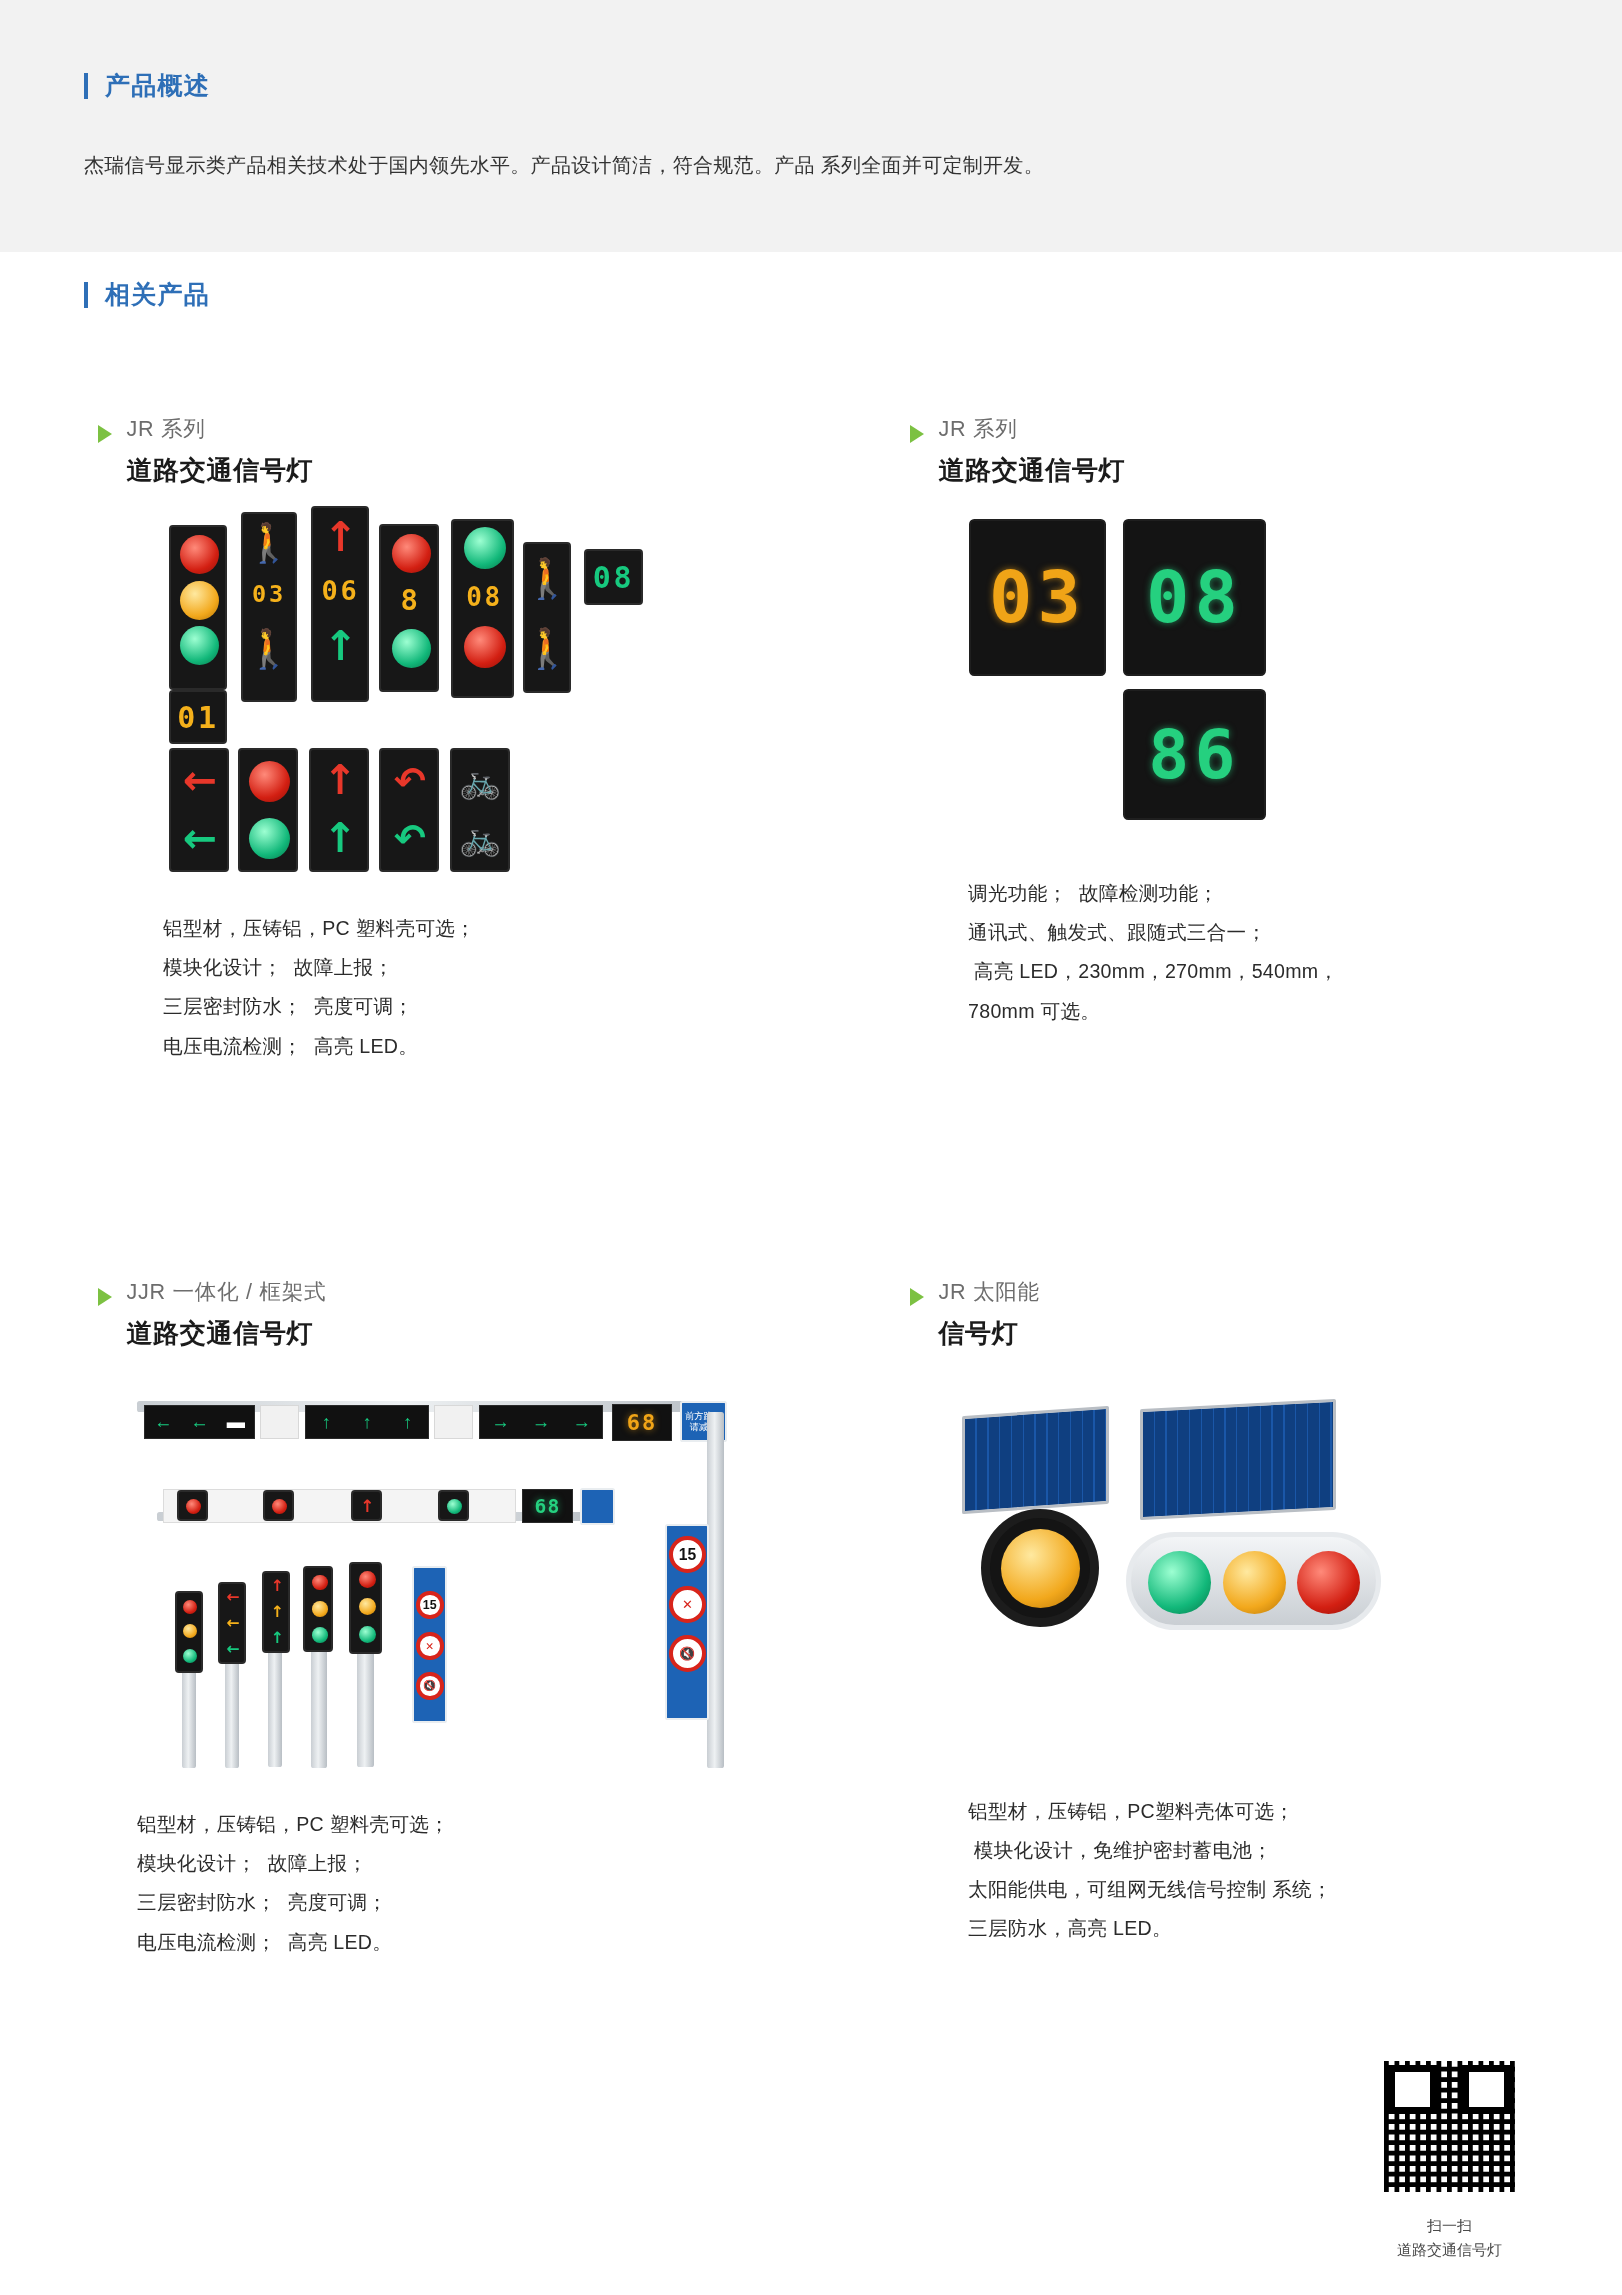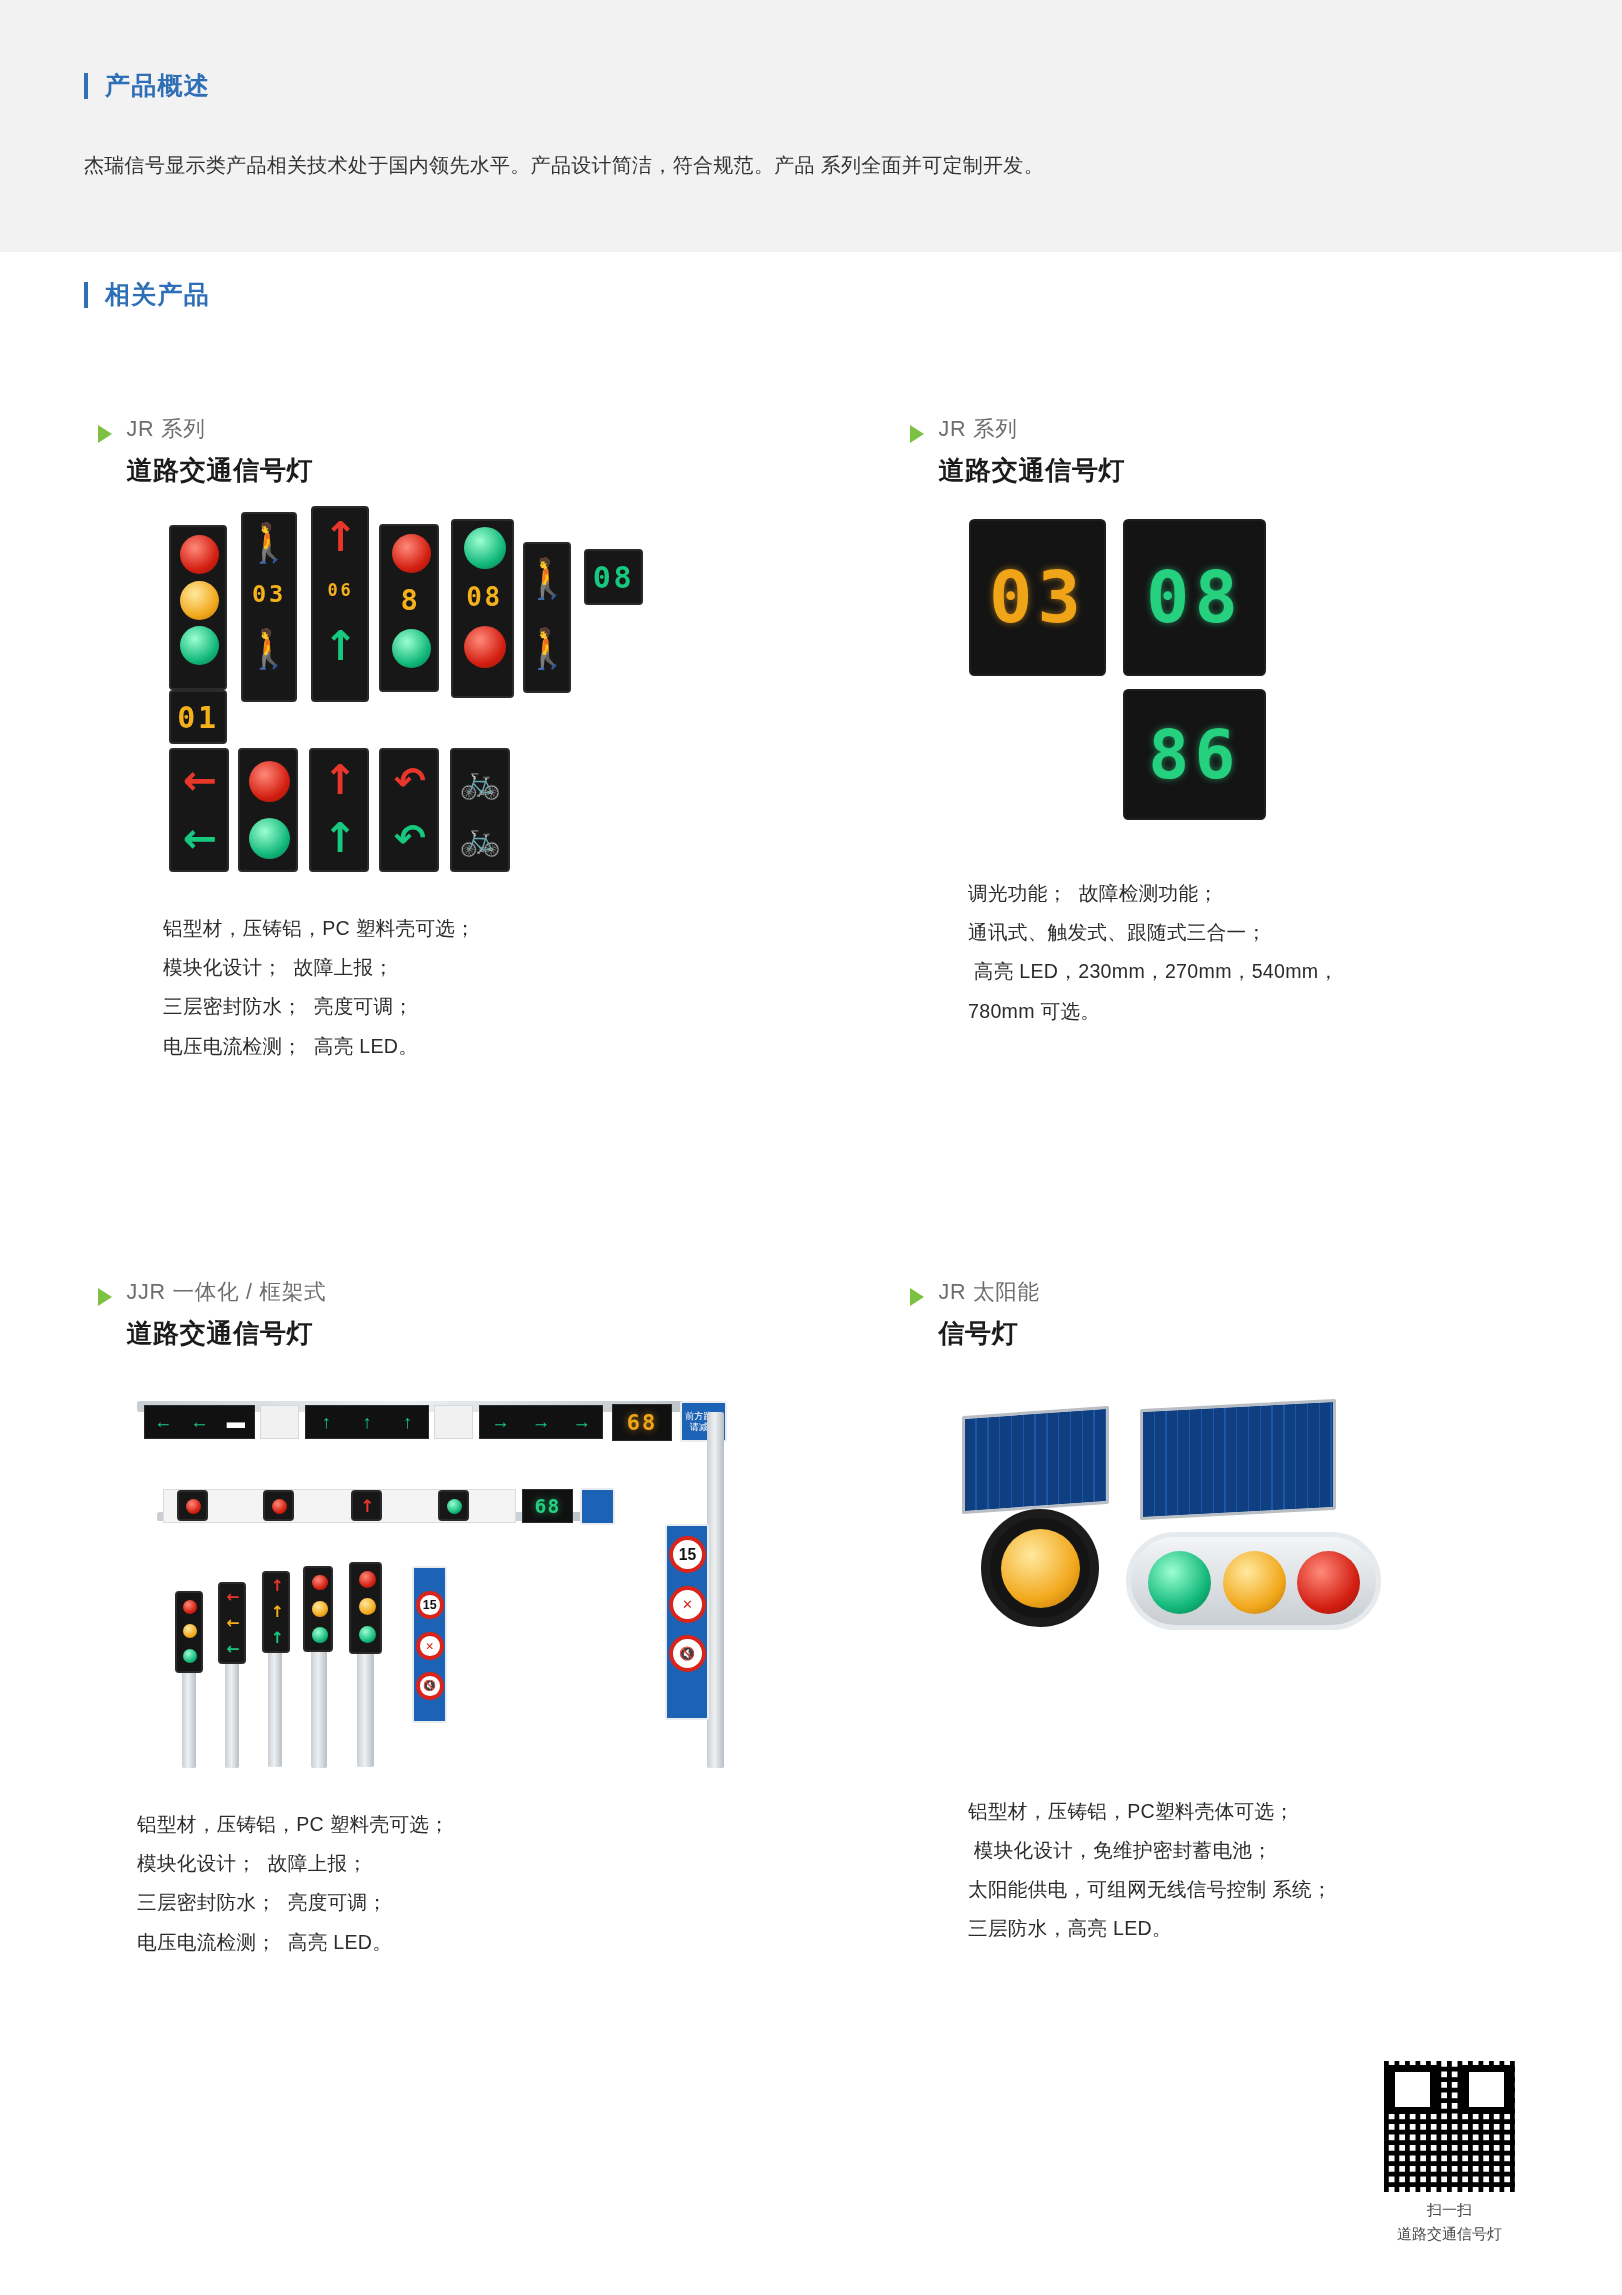--- a/index.html
+++ b/index.html
@@ -243,21 +243,21 @@
     width: 35px; height: 35px;
     border: 7.9px solid #000;
     background: #fff;
   }
   #qr-code::before { left: 3.9px; top: 3.9px; }
   #qr-code::after { right: 3.9px; top: 3.9px; }
   .qr-cap {
     font-size: 15px;
     color: #4a4a4a;
     line-height: 1.5;
-    margin-top: 7px;
+    margin-top: 23px;
   }
 </style>
 </head>
 <body>
 
 <div class="overview-band"></div>
 
 <div id="overview-head" class="section-head">
   <span class="section-bar"></span>
   <span class="section-title">产品概述</span>
@@ -291,21 +291,21 @@
     </div>
 
     <div class="lamp-box" style="left:143px; top:0px; width:56px; height:190px;">
       <div class="glyph g-red" style="left:6.5px; top:5.2px;  width:39px; height:48px; font-size:38px;">🚶</div>
       <div class="seg  g-amber" style="left:3.9px;  top:60px; width:44px; height:39px; font-size:23.6px;">03</div>
       <div class="glyph g-green" style="left:6.5px; top:109px; width:39px; height:52px; font-size:38px;">🚶</div>
     </div>
 
     <div class="lamp-box" style="left:213px; top:-6.5px; width:58px; height:196px;">
       <div class="glyph g-red" style="left:6.5px; top:6.5px;  width:42px; height:46px; font-size:41px;">↑</div>
-      <div class="seg  g-amber" style="left:3.9px;  top:63px;  width:47px; height:39px; font-size:17px;">06</div>
+      <div class="seg  g-amber" style="left:3.9px;  top:63px;  width:47px; height:39px; font-size:27px;">06</div>
       <div class="glyph g-green" style="left:6.5px; top:113px; width:42px; height:52px; font-size:41px;">↑</div>
     </div>
 
     <div class="lamp-box" style="left:281px; top:11.8px; width:60px; height:168px;">
       <div class="lamp red" style="left:10.5px; top:7.9px;  width:39px; height:39px;"></div>
       <div class="seg g-amber" style="left:6.5px; top:55px;  width:46px; height:39px; font-size:29px;">8</div>
       <div class="lamp green" style="left:10.5px; top:103px; width:39px; height:39px;"></div>
     </div>
 
     <div class="lamp-box" style="left:353px; top:6.5px; width:63px; height:179px;">

